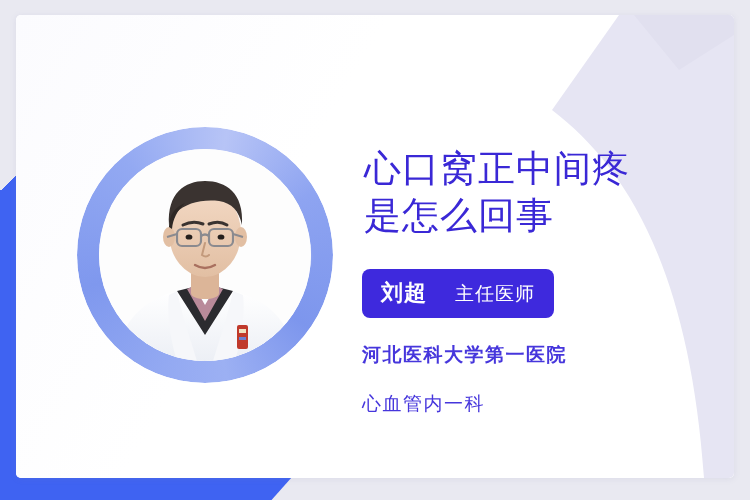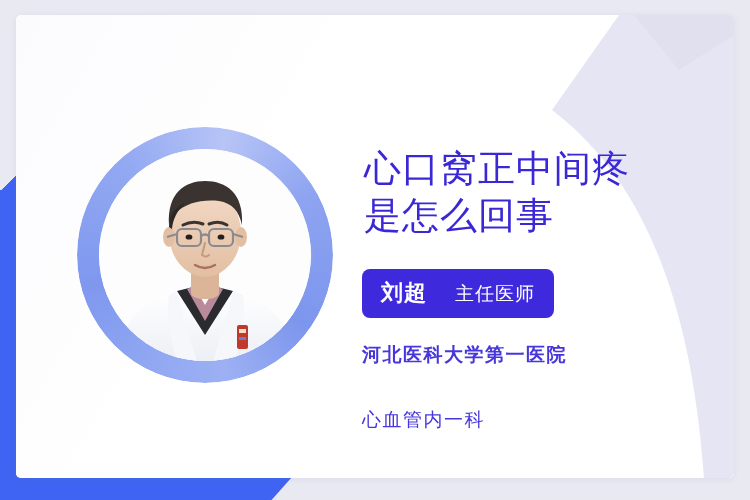--- a/index.html
+++ b/index.html
@@ -168,21 +168,21 @@
     font-size: 19px;
     color: #4636dc;
     letter-spacing: 1.5px;
     margin-top: 24px;
     font-weight: bold;
   }
   .dept-line {
     font-size: 19px;
     color: #4636dc;
     letter-spacing: 1.5px;
-    margin-top: 39px;
+    margin-top: 23px;
   }
 </style>
 </head>
 <body>
 
 <div id="stage">
 
   <div class="left-accent"></div>
   <div class="left-accent-notch"></div>
   <div class="bottom-accent"></div>

